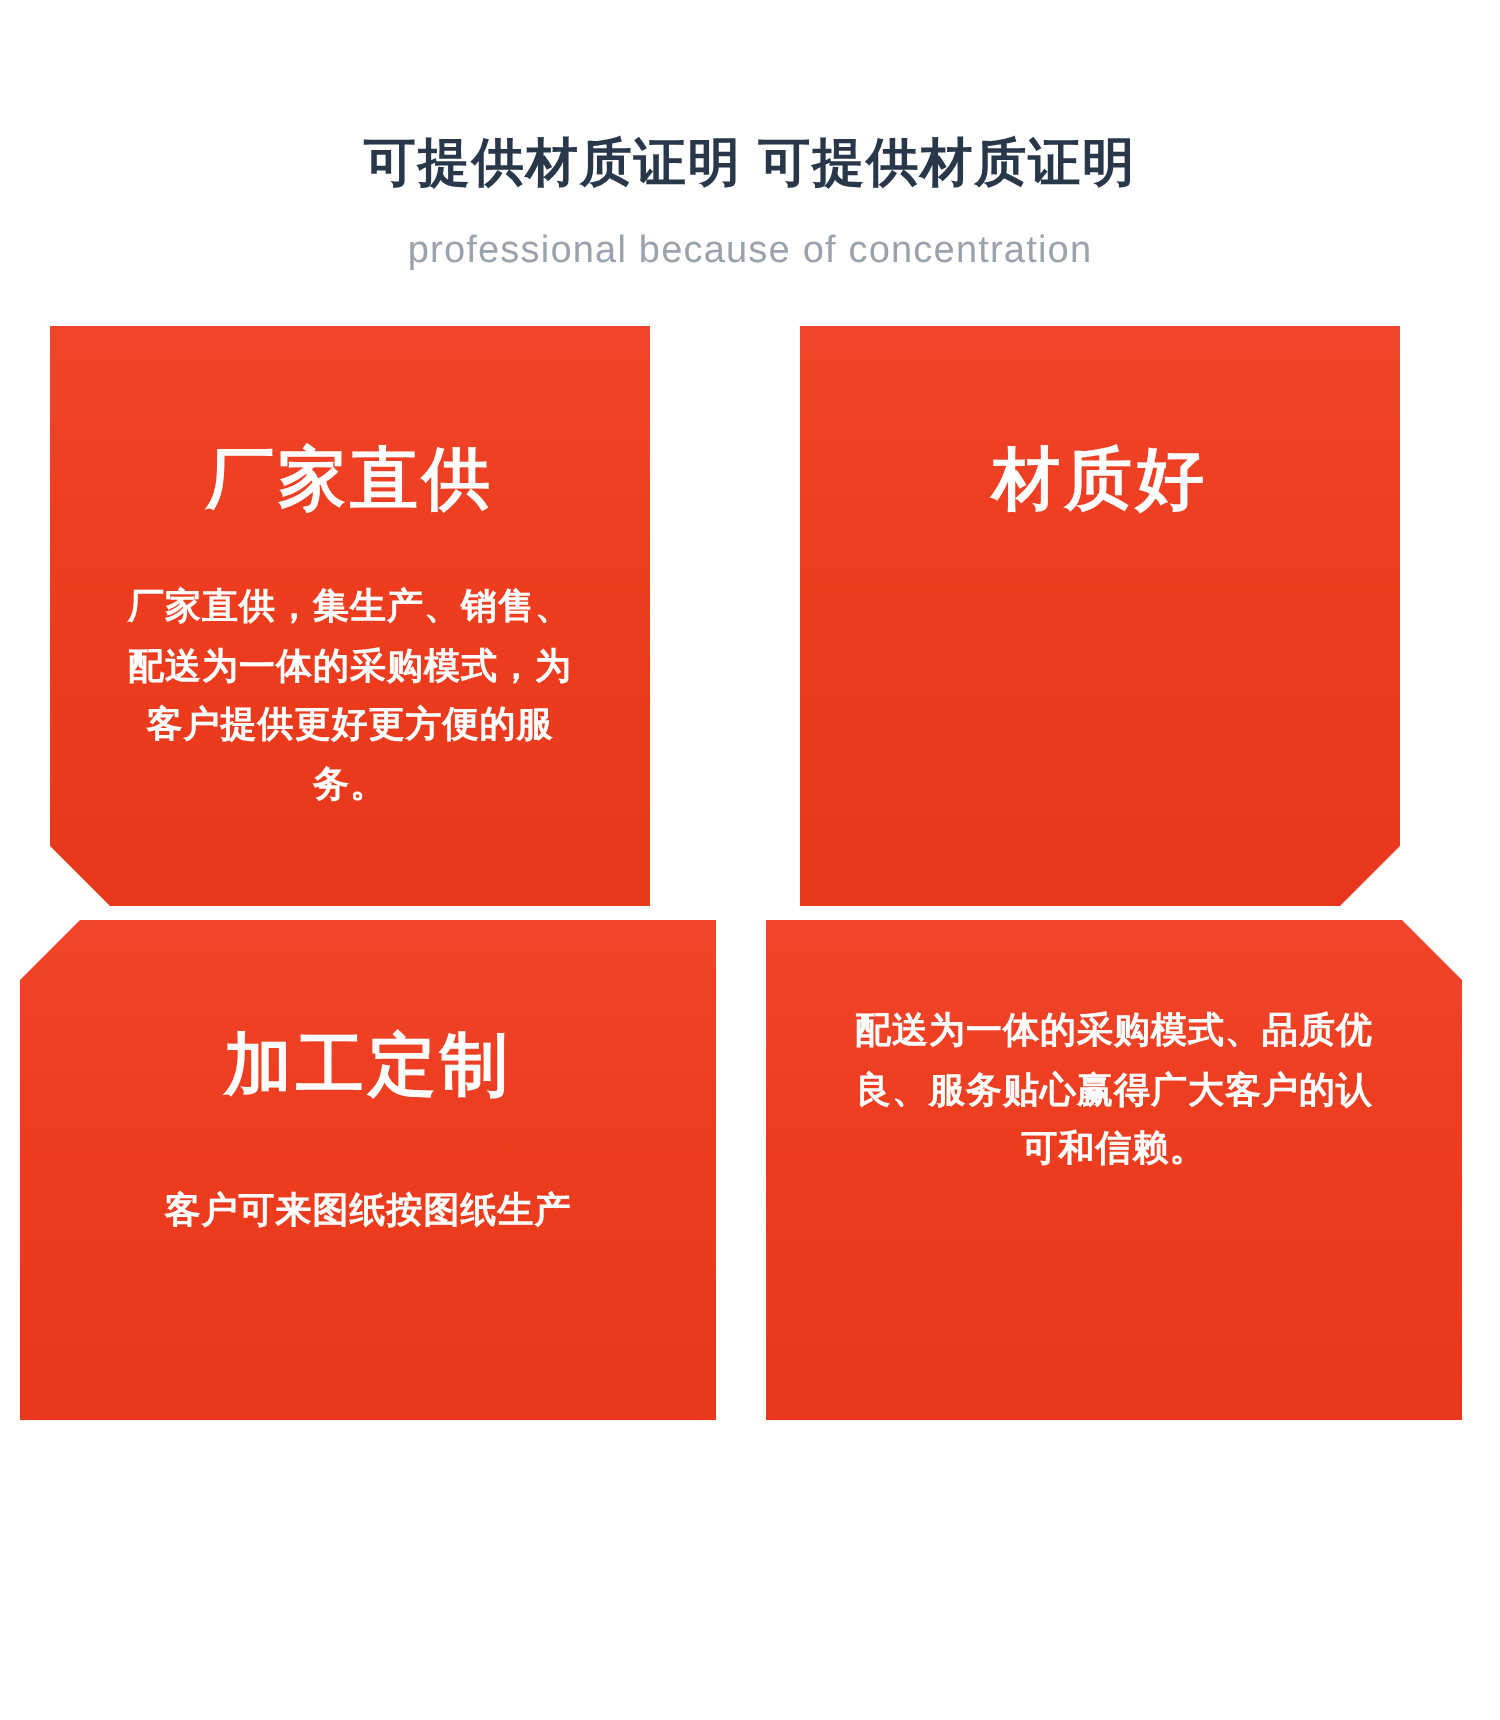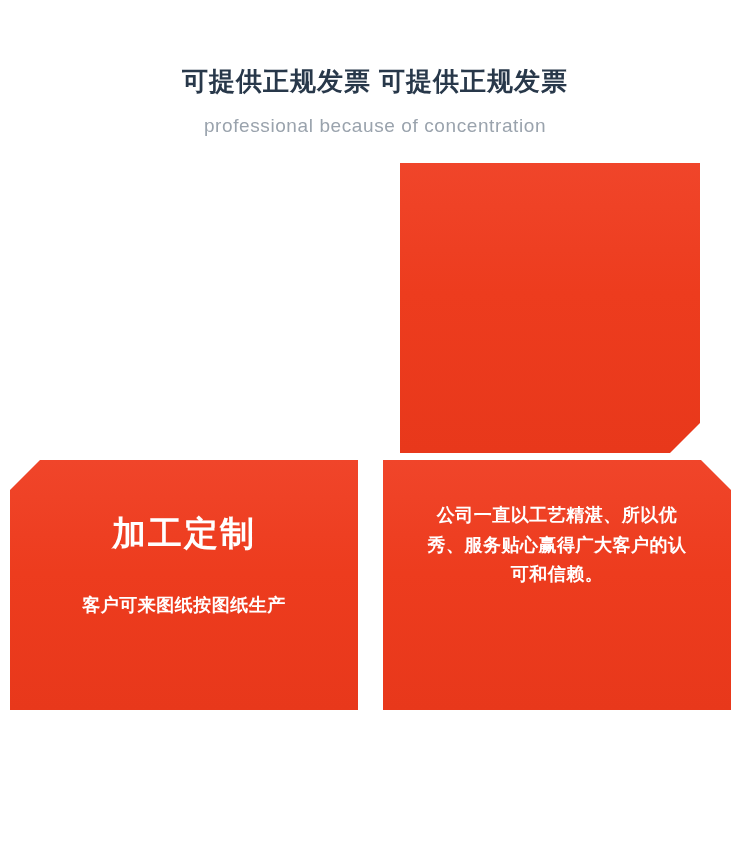--- a/index.html
+++ b/index.html
@@ -109,33 +109,38 @@
   }
   .card-top .card-text { margin-top: 32px; padding: 0 6px; }
   .card-bottom .card-text { margin-top: 41px; padding: 0 14px; }
 </style>
 </head>
 <body>
 
 <div class="page">
 
   <div class="header">
-    <div class="subline">可提供正规发票 可提供正规发票</div>
+    <div class="subline">可提供材质证明 可提供材质证明</div>
     <div class="tagline">professional because of concentration</div>
   </div>
 
   <div class="cards">
 
+    <div class="card card-top" id="card-top-left">
+      <div class="card-title">厂家直供</div>
+      <div class="card-text">厂家直供，集生产、销售、配送为一体的采购模式，为客户提供更好更方便的服务。</div>
+    </div>
 
     <div class="card card-top right" id="card-top-right">
+      <div class="card-title">材质好</div>
     </div>
 
     <div class="card card-bottom" id="card-bottom-left">
       <div class="card-title">加工定制</div>
       <div class="card-text">客户可来图纸按图纸生产</div>
     </div>
 
     <div class="card card-bottom right" id="card-bottom-right">
-      <div class="card-text">公司一直以工艺精湛、所以优秀、服务贴心赢得广大客户的认可和信赖。</div>
+      <div class="card-text">配送为一体的采购模式、品质优良、服务贴心赢得广大客户的认可和信赖。</div>
     </div>
 
   </div>
 </div>
 
 </body></html>

